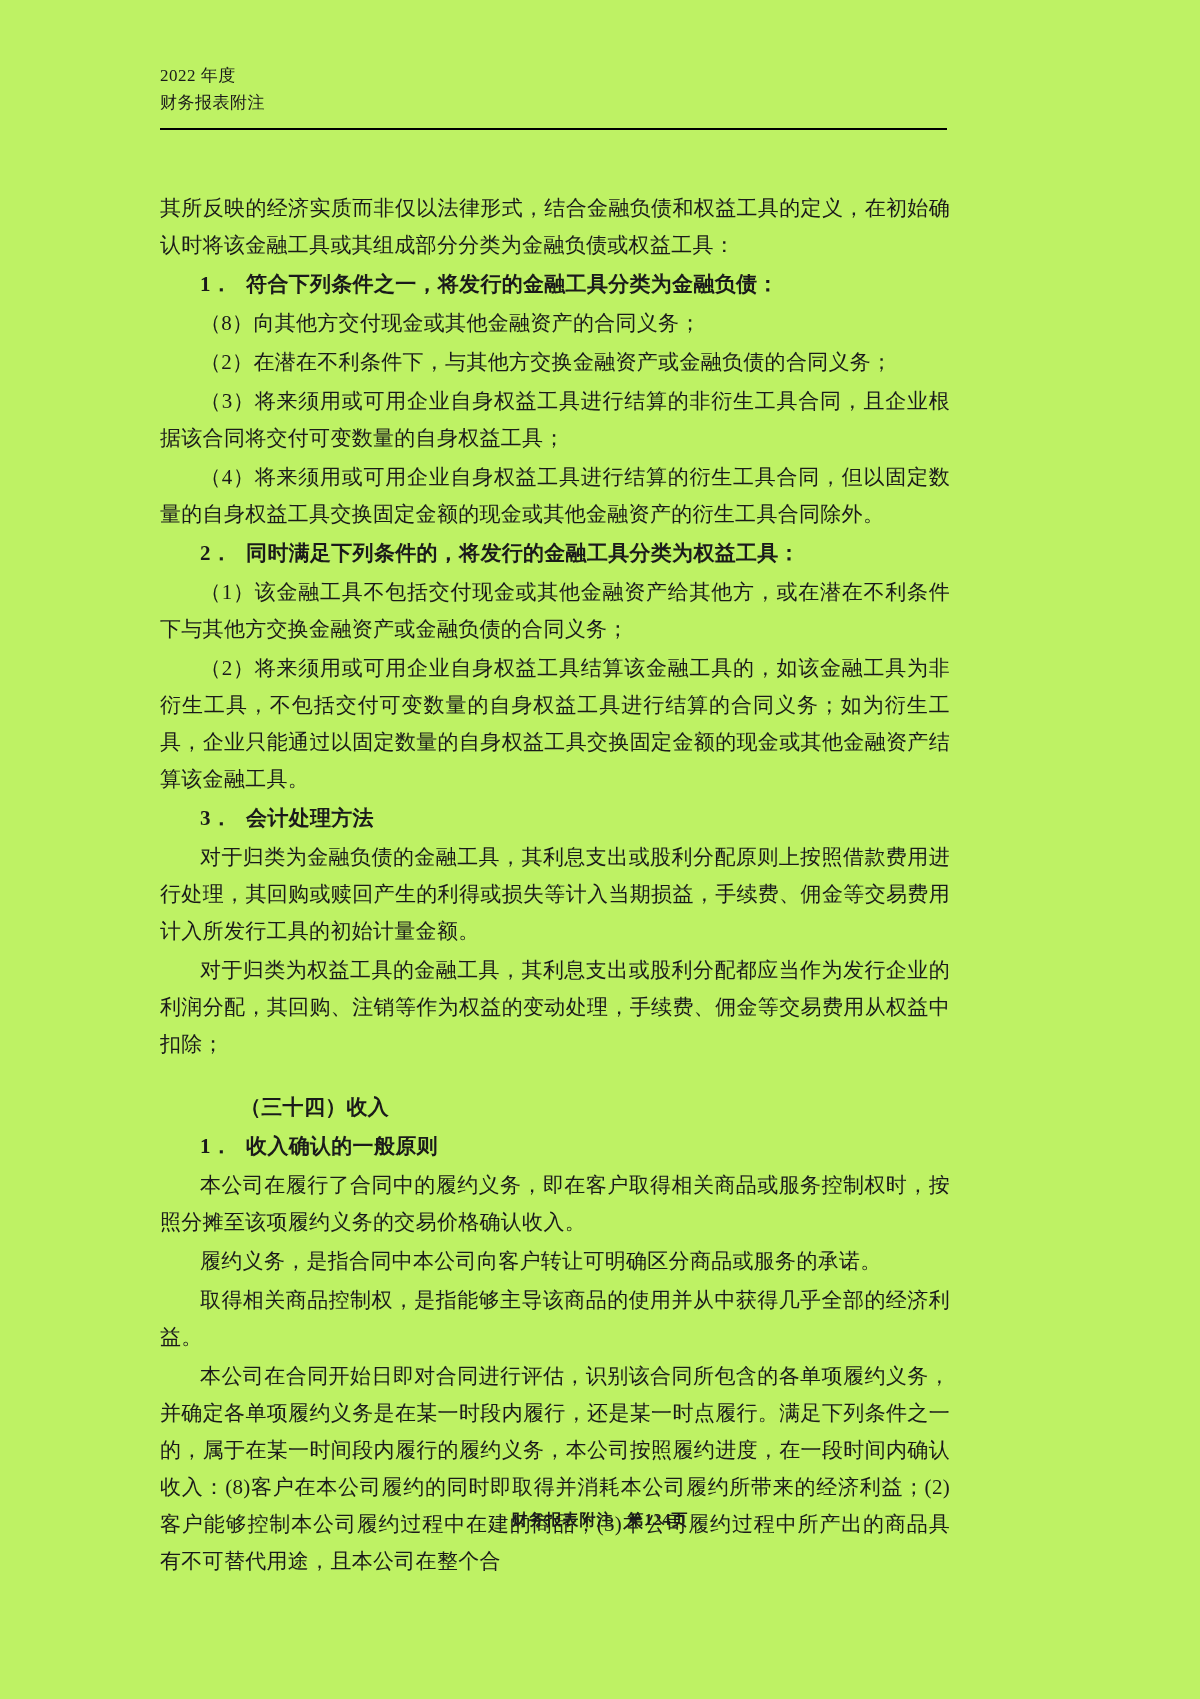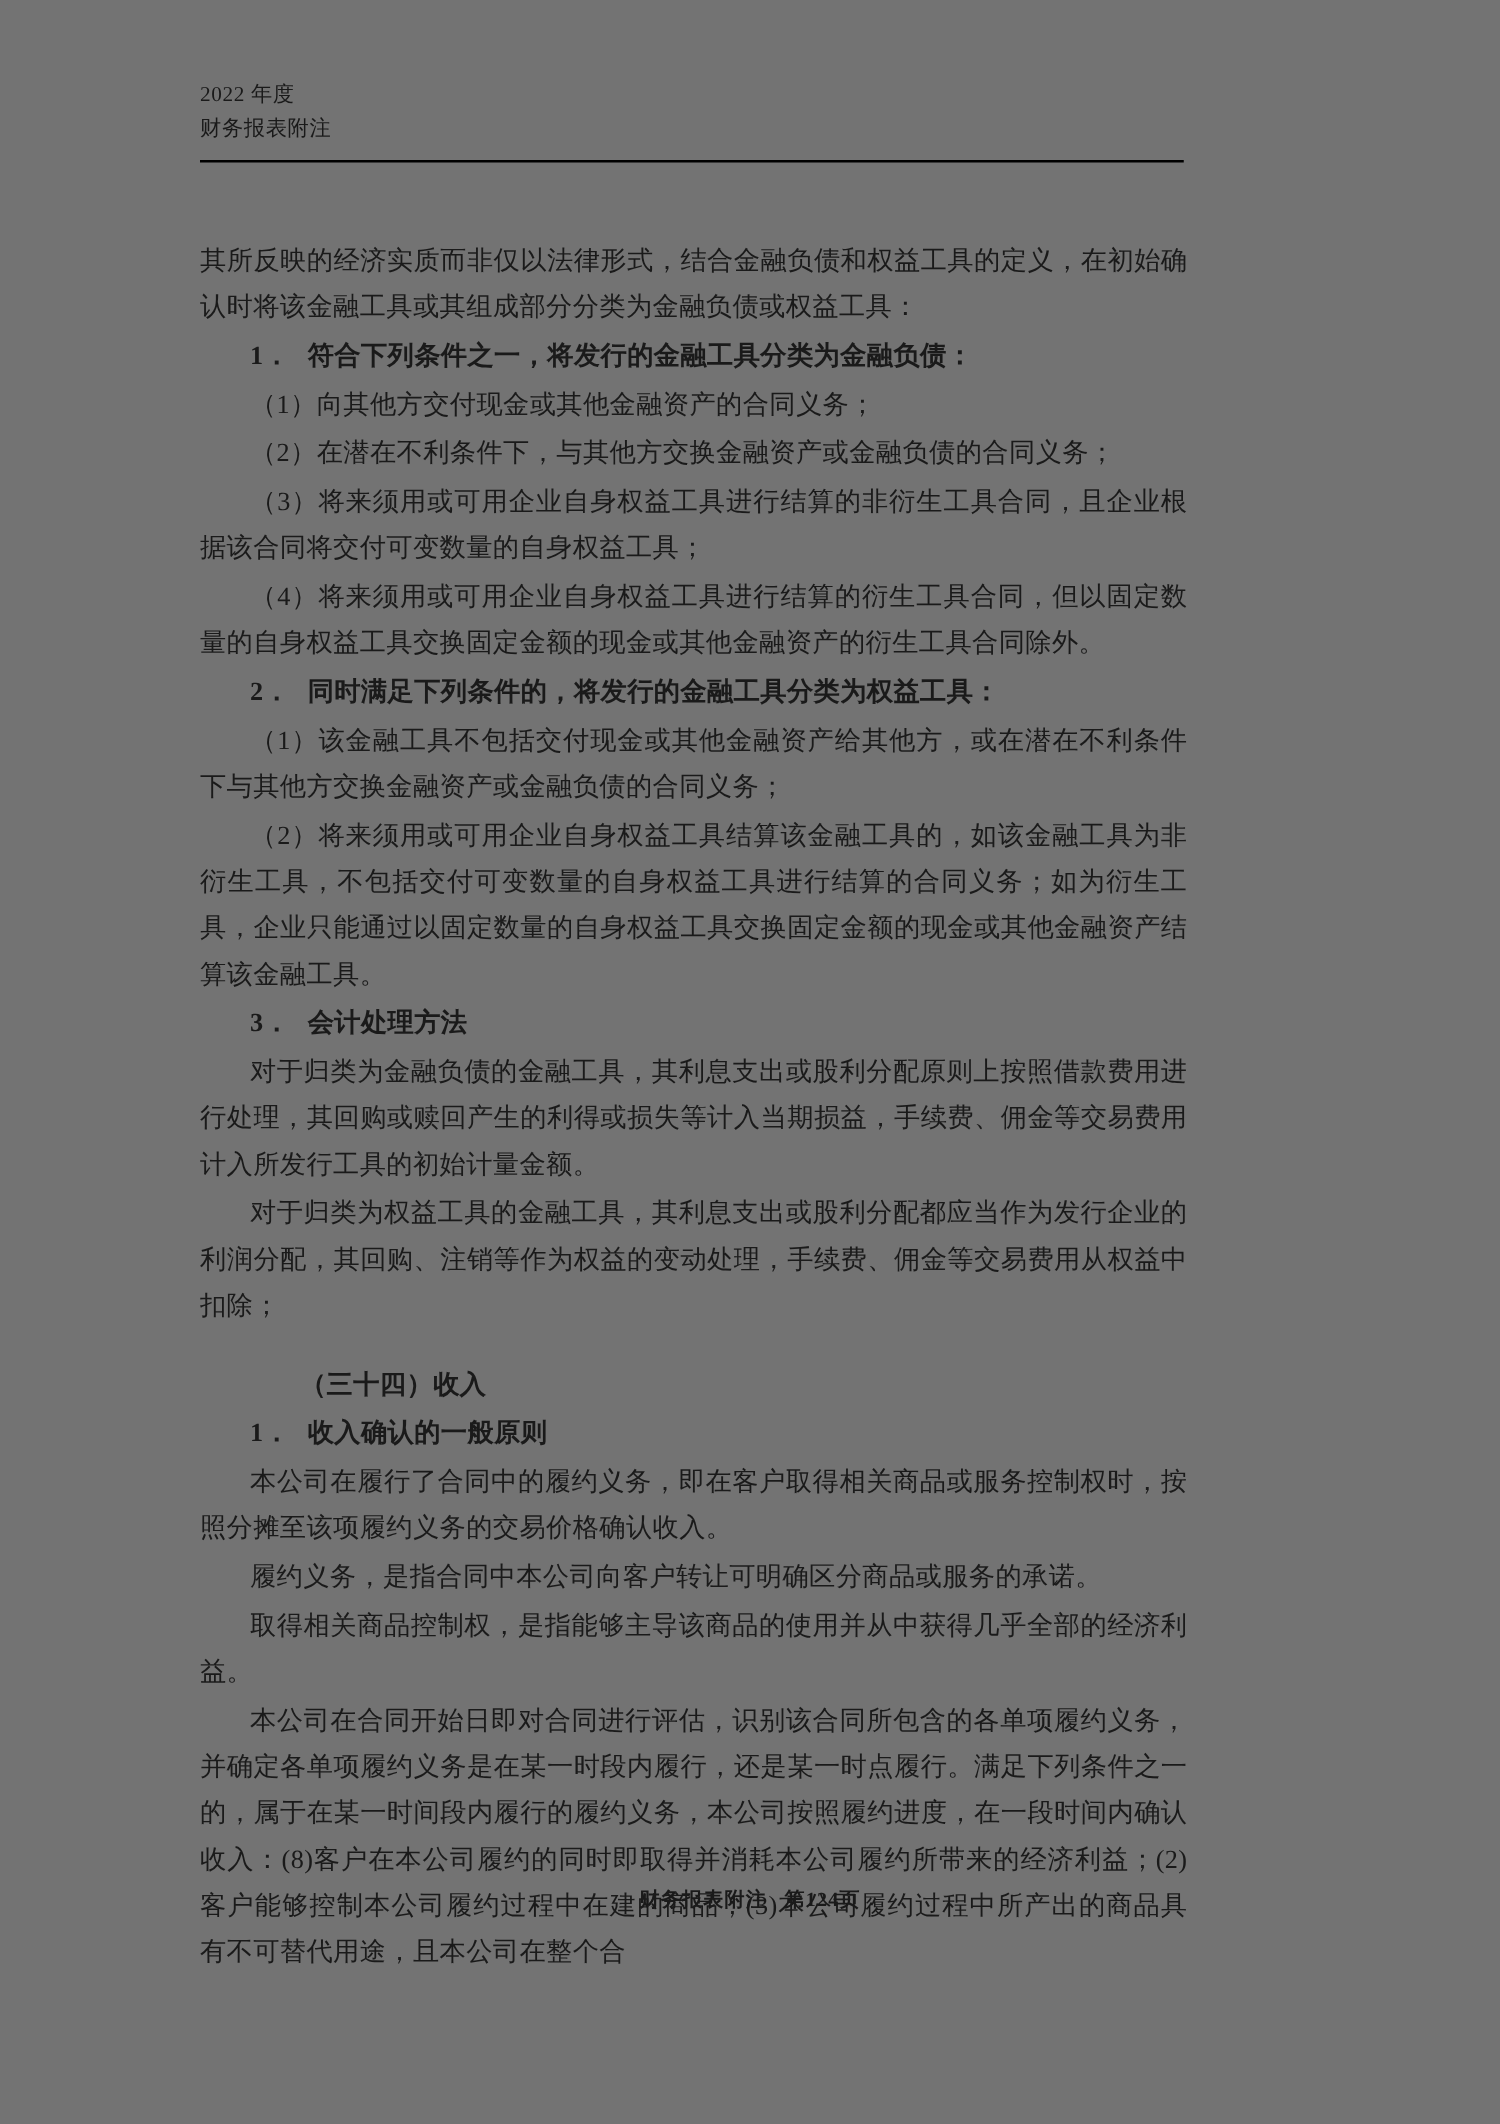--- a/index.html
+++ b/index.html
@@ -5,21 +5,21 @@
   html, body {
     margin: 0;
     padding: 0;
     background: #ffffff;
   }
   .page {
     position: relative;
     width: 1200px;
     height: 1699px;
     margin: 0 auto;
-    background: #737373;
+    background: #bef264;
     font-family: "Liberation Serif", "DejaVu Serif", serif;
     color: #1a1a1a;
     box-sizing: border-box;
   }
   .header {
     position: absolute;
     left: 160px;
     top: 62px;
     width: 790px;
   }
@@ -97,21 +97,21 @@
   <div class="header-rule"></div>
 
   <div class="content">
 
     <p>其所反映的经济实质而非仅以法律形式，结合金融负债和权益工具的定义，在初始确认时将该金融工具或其组成部分分类为金融负债或权益工具：</p>
 
     <p class="num-item">
       <span class="lbl">1．</span><span>符合下列条件之一，将发行的金融工具分类为金融负债：</span>
     </p>
 
-    <p class="indent">（1）向其他方交付现金或其他金融资产的合同义务；</p>
+    <p class="indent">（8）向其他方交付现金或其他金融资产的合同义务；</p>
     <p class="indent">（2）在潜在不利条件下，与其他方交换金融资产或金融负债的合同义务；</p>
     <p class="indent">（3）将来须用或可用企业自身权益工具进行结算的非衍生工具合同，且企业根据该合同将交付可变数量的自身权益工具；</p>
     <p class="indent">（4）将来须用或可用企业自身权益工具进行结算的衍生工具合同，但以固定数量的自身权益工具交换固定金额的现金或其他金融资产的衍生工具合同除外。</p>
 
     <p class="num-item">
       <span class="lbl">2．</span><span>同时满足下列条件的，将发行的金融工具分类为权益工具：</span>
     </p>
 
     <p class="indent">（1）该金融工具不包括交付现金或其他金融资产给其他方，或在潜在不利条件下与其他方交换金融资产或金融负债的合同义务；</p>
     <p class="indent">（2）将来须用或可用企业自身权益工具结算该金融工具的，如该金融工具为非衍生工具，不包括交付可变数量的自身权益工具进行结算的合同义务；如为衍生工具，企业只能通过以固定数量的自身权益工具交换固定金额的现金或其他金融资产结算该金融工具。</p>

